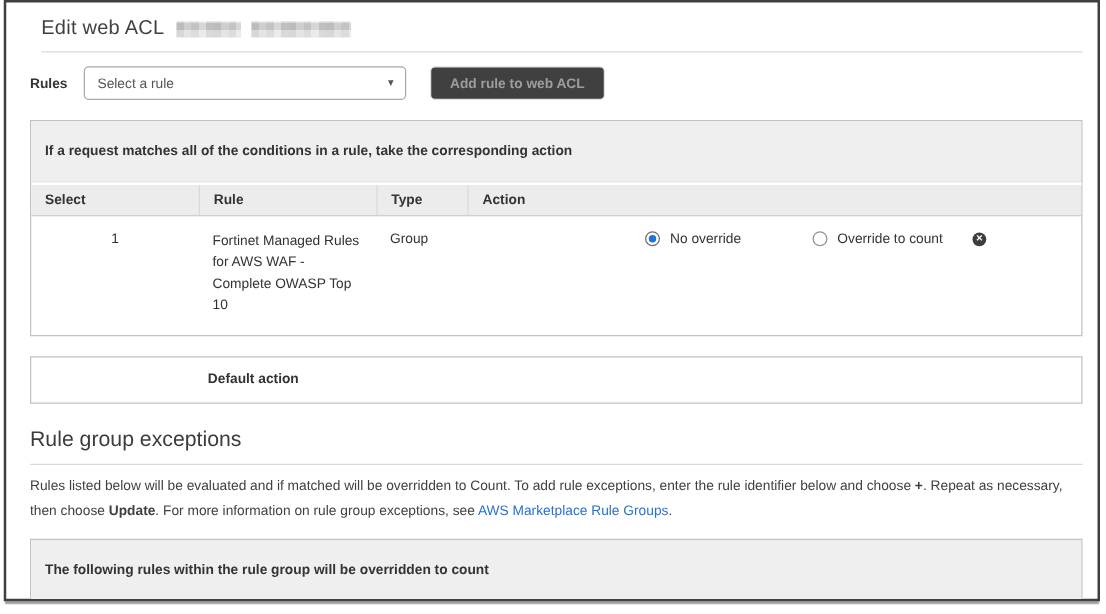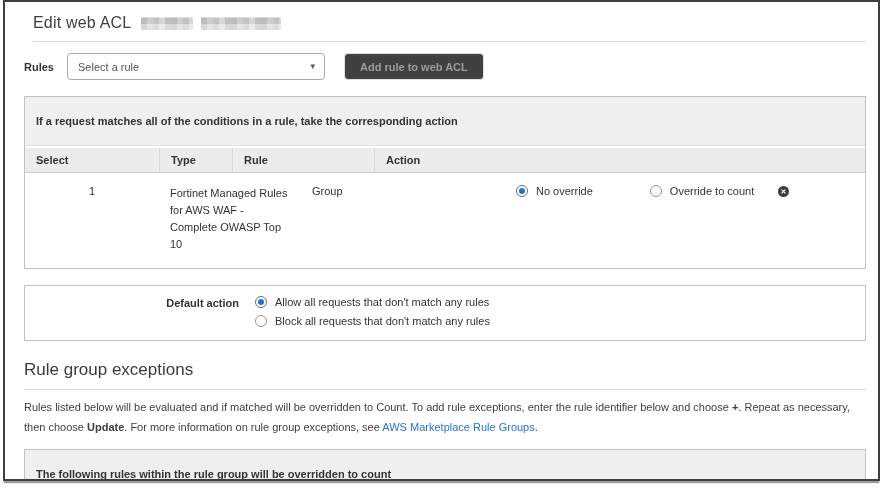--- a/index.html
+++ b/index.html
@@ -92,22 +92,22 @@
       <span>Select a rule</span>
       <span class="select-caret">▾</span>
     </div>
     <button class="add-rule-btn" disabled="">Add rule to web ACL</button>
   </div>
 
   <div class="panel">
     <div class="panel-header">If a request matches all of the conditions in a rule, take the corresponding action</div>
     <div class="thead">
       <div class="th col-order">Select</div>
+      <div class="th col-rule">Rule</div>
       <div class="th col-type">Type</div>
-      <div class="th col-rule">Rule</div>
       <div class="th col-action">Action</div>
     </div>
     <div class="trow">
       <div class="cell-order">1</div>
       <div class="cell-rule">Fortinet Managed Rules for AWS WAF - Complete OWASP Top 10</div>
       <div class="cell-type">Group</div>
       <div class="cell-action">
         <label class="radio-opt opt-no-override">
           <span class="radio sel"></span>
           <span>No override</span>
@@ -117,30 +117,20 @@
           <span>Override to count</span>
         </label>
         <span class="remove-icon"></span>
       </div>
     </div>
   </div>
 
   <div class="panel">
     <div class="default-body">
       <div class="default-label">Default action</div>
-      <div class="default-opts">
-        <label class="radio-opt">
-          <span class="radio sel"></span>
-          <span>Allow all requests that don't match any rules</span>
-        </label>
-        <label class="radio-opt">
-          <span class="radio"></span>
-          <span>Block all requests that don't match any rules</span>
-        </label>
-      </div>
     </div>
   </div>
 
   <div class="section-heading">Rule group exceptions</div>
   <hr class="section-rule">
 
   <p class="section-desc"><span>Rules listed below will be evaluated and if matched will be overridden to Count. To add rule exceptions, enter the rule identifier below and choose </span><span class="b">+</span><span>. Repeat as necessary, then choose </span><span class="b">Update</span><span>. For more information on rule group exceptions, see </span><a class="link">AWS Marketplace Rule Groups</a><span>.</span></p>
 
   <div class="panel exceptions">
     <div class="panel-header">The following rules within the rule group will be overridden to count</div>

